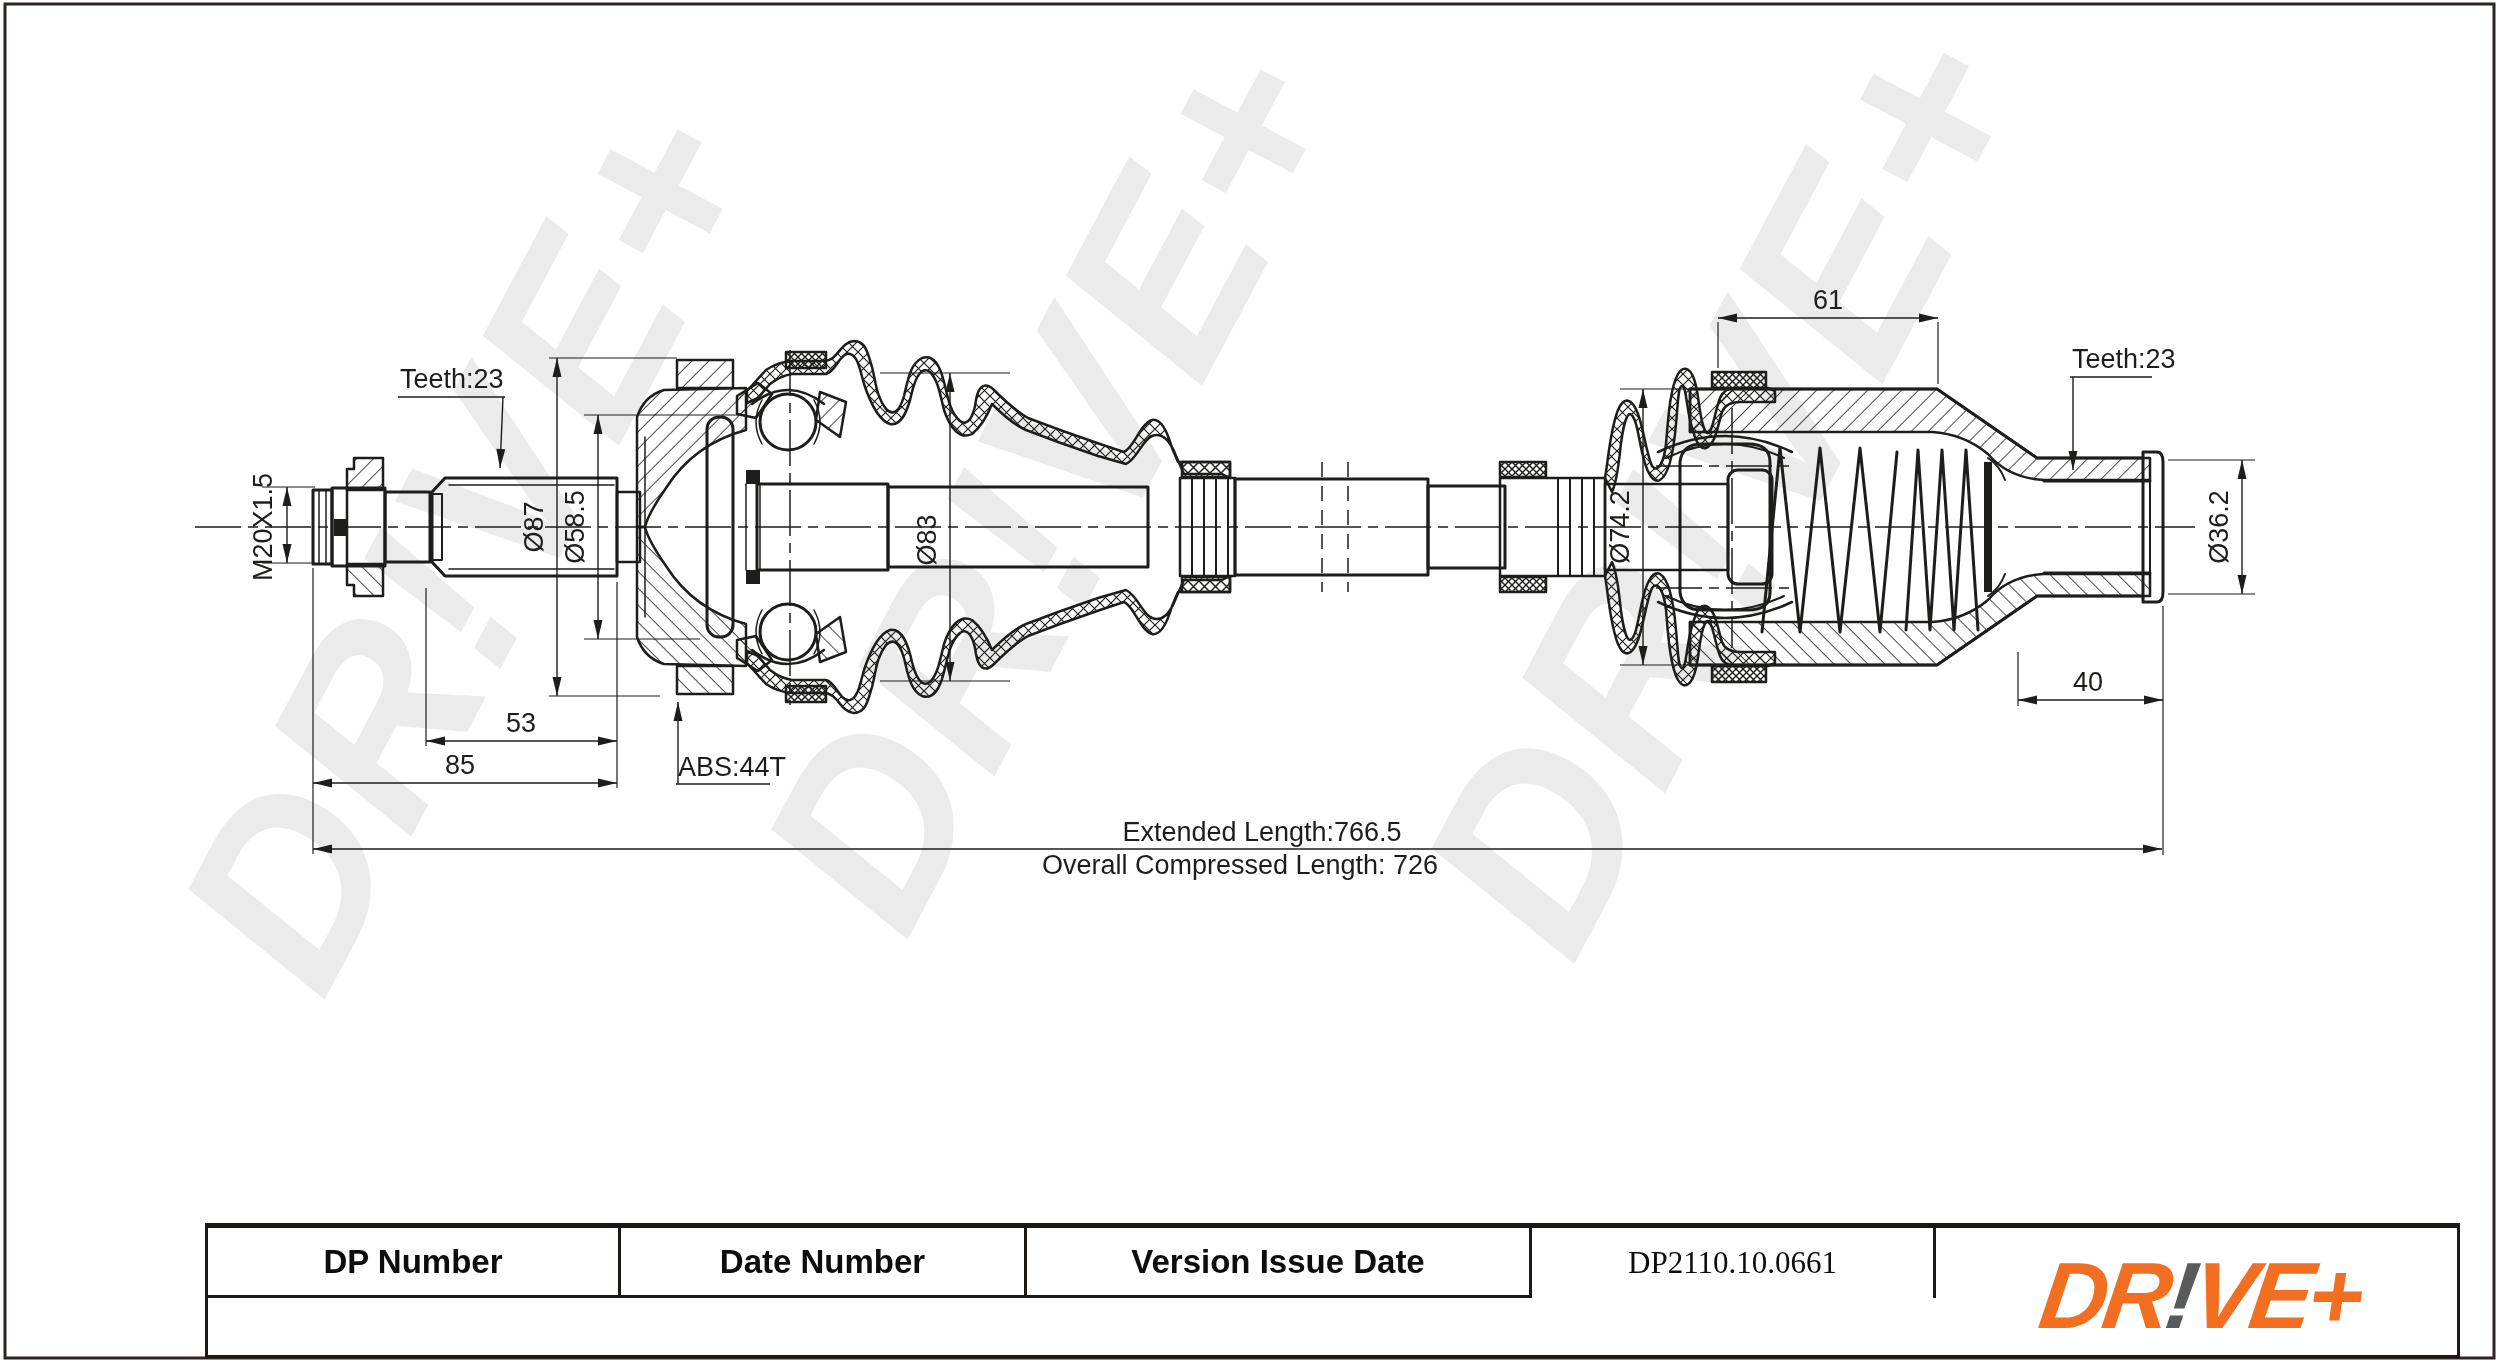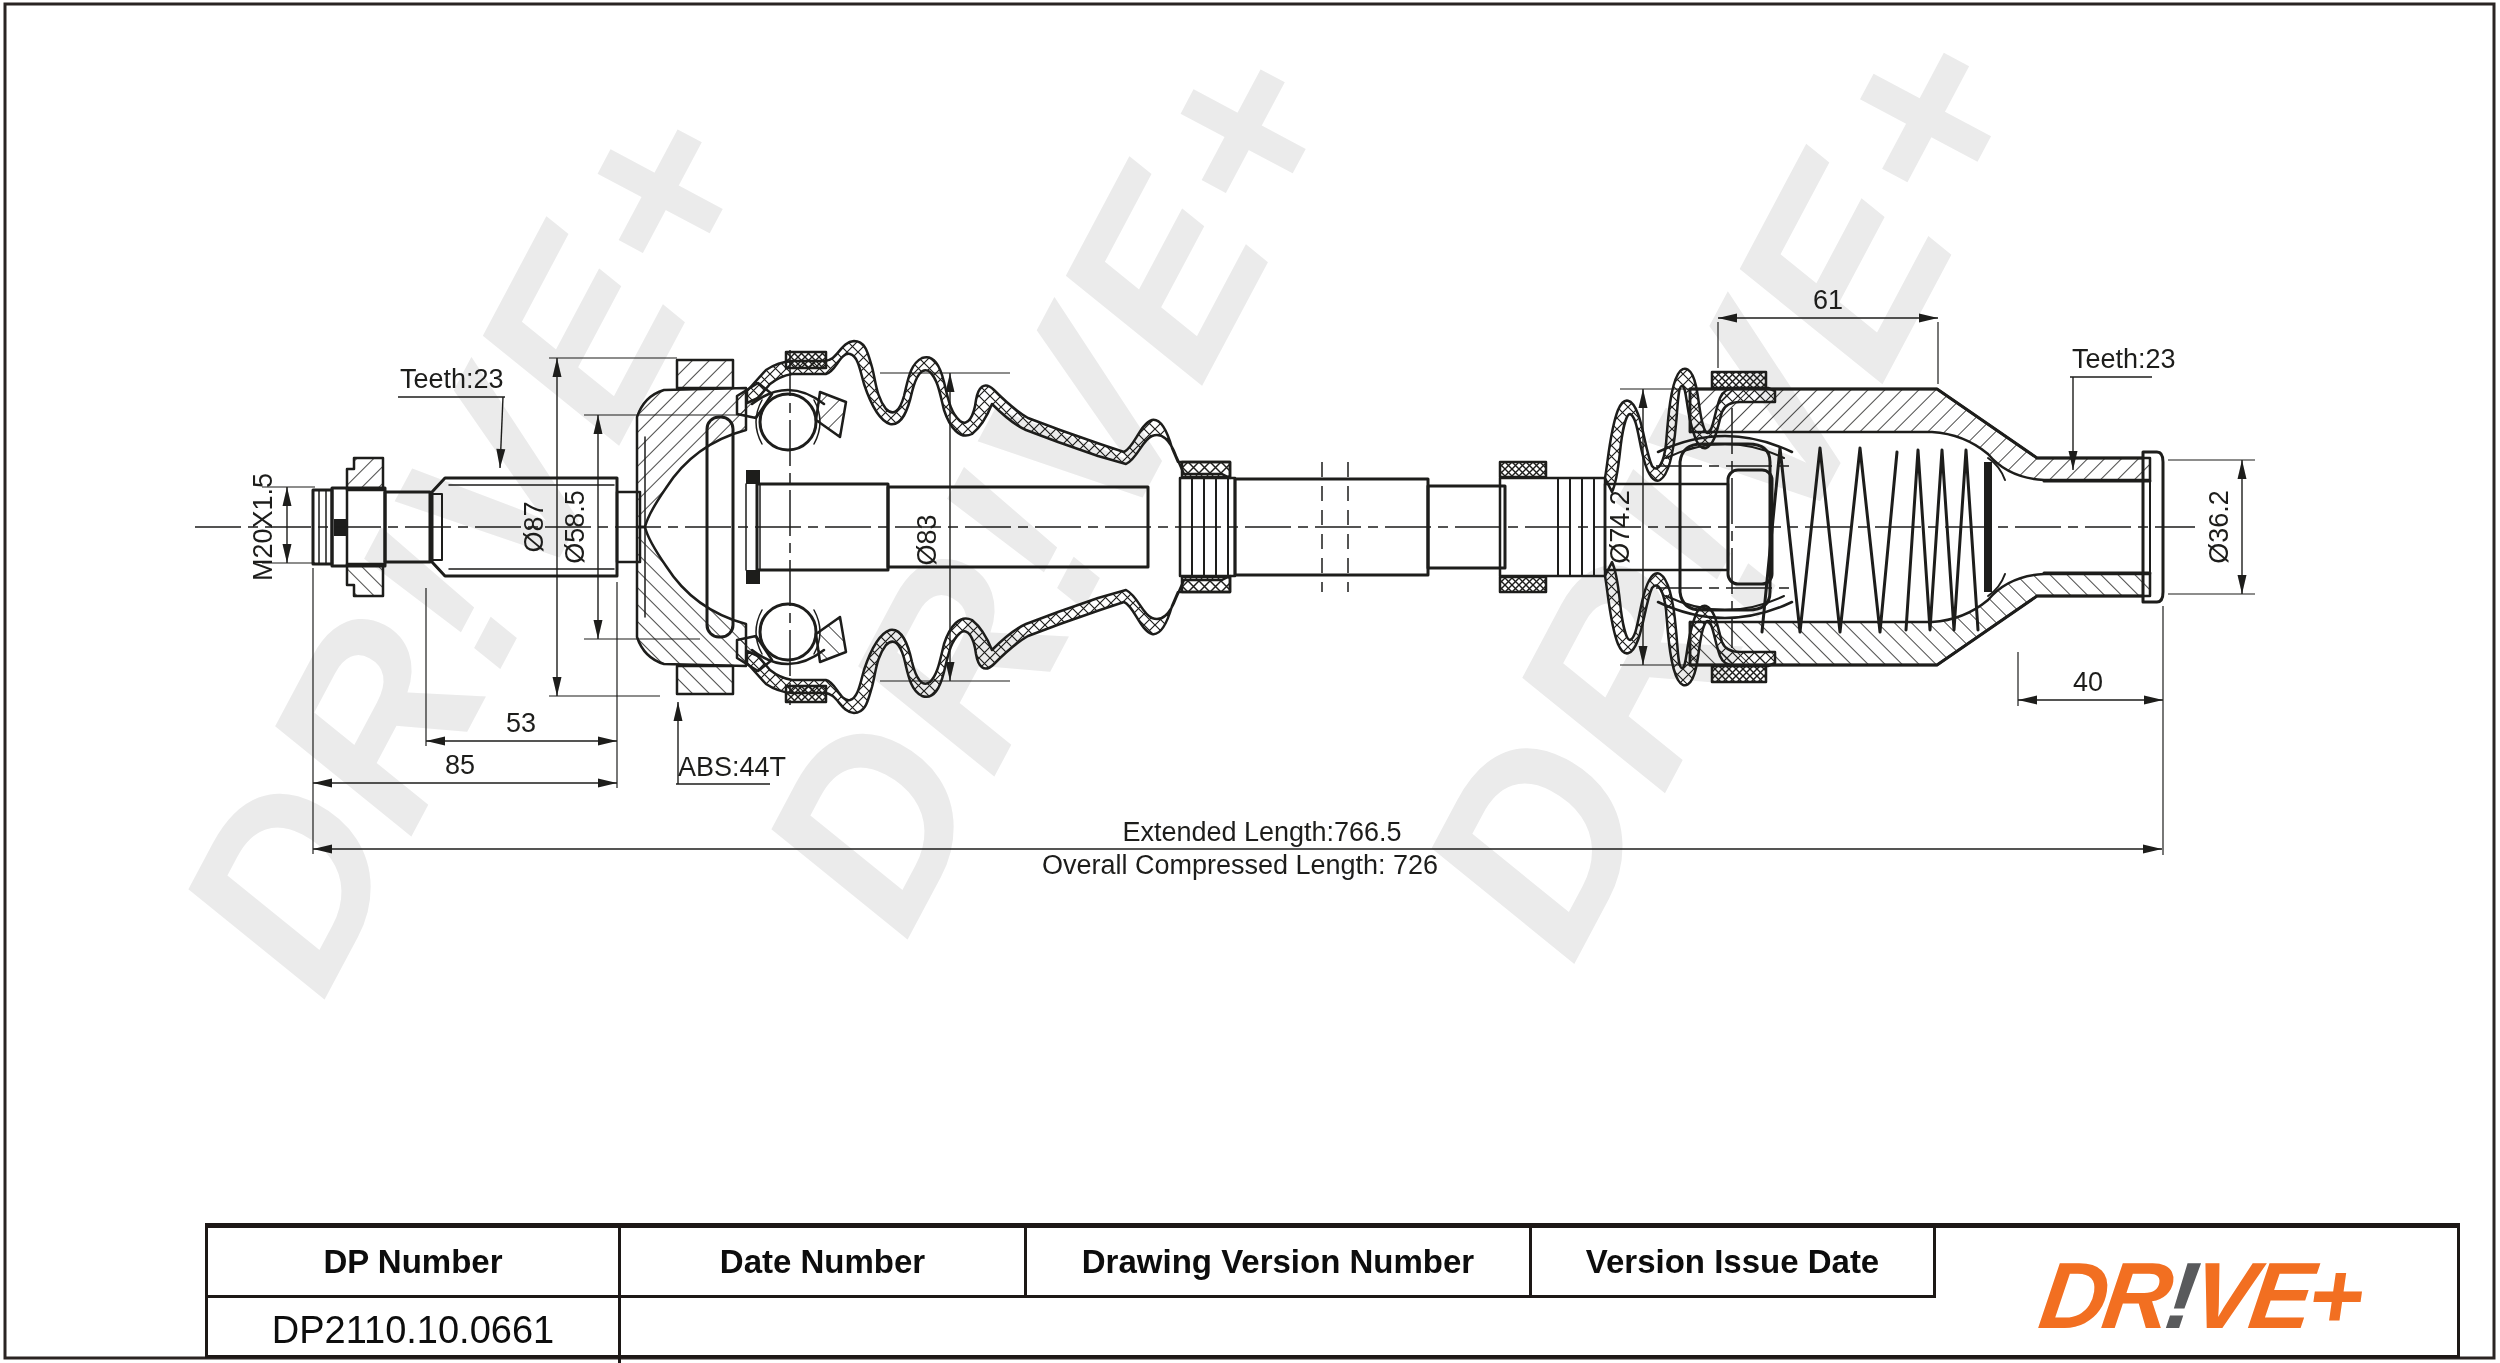--- a/index.html
+++ b/index.html
@@ -23,21 +23,21 @@
   text.wm{font-family:"Liberation Sans",sans-serif;font-weight:bold;font-style:italic;
           fill:#ebebeb;stroke:none;letter-spacing:4px;}
   
   #tblock{position:absolute;left:205px;top:1223px;width:2255px;height:135px;
           display:grid;grid-template-columns:413px 406px 505px 404px 527px;
           grid-template-rows:70px 65px;border:3px solid #1d1816;border-top-width:5px;
           background:transparent;box-sizing:border-box;}
   #tblock .cell{border-right:3px solid #1d1816;border-bottom:3px solid #1d1816;
           display:flex;align-items:center;justify-content:center;box-sizing:border-box;color:#0d0d0d;}
   #tblock .hdr{font-weight:bold;font-size:33px;}
-  #tblock .val{font-size:38px;}
+  #tblock .val{font-size:31px;font-family:Liberation Serif, serif;}
   #tblock .last{border-right:none;}
   #tblock .nob{border-bottom:none;}
   #logocell{grid-column:5;grid-row:1/span 2;border-bottom:none;border-right:none;
           display:flex;align-items:center;justify-content:center;}
   #logo{font-style:italic;font-weight:900;font-size:94px;letter-spacing:-5px;
         transform:skewX(-8deg);white-space:nowrap;}
 </style>
 </head>
 <body>
 
@@ -242,20 +242,19 @@
 
     <line class="dim" x1="313" y1="849" x2="2162" y2="849" marker-start="url(#arr)" marker-end="url(#arr)"></line>
     <text class="dt" x="1262" y="841" text-anchor="middle">Extended  Length:766.5</text>
     <text class="dt" x="1240" y="874" text-anchor="middle">Overall  Compressed  Length: 726</text>
   </g>
 </svg>
 
 <div id="tblock">
   <div class="cell hdr">DP Number</div>
   <div class="cell hdr">Date Number</div>
-  <div class="cell hdr">Drawing Version Number</div>
   <div class="cell hdr">Version Issue Date</div>
   <div class="cell nob last" id="logocell">
     <span id="logo"><span style="color: rgb(242, 111, 33);">DR</span><span style="color: rgb(89, 90, 92);">!</span><span style="color: rgb(242, 111, 33);">VE+</span></span>
   </div>
   <div class="cell val nob">DP2110.10.0661</div>
 </div>
 </div>
 
 </body></html>

